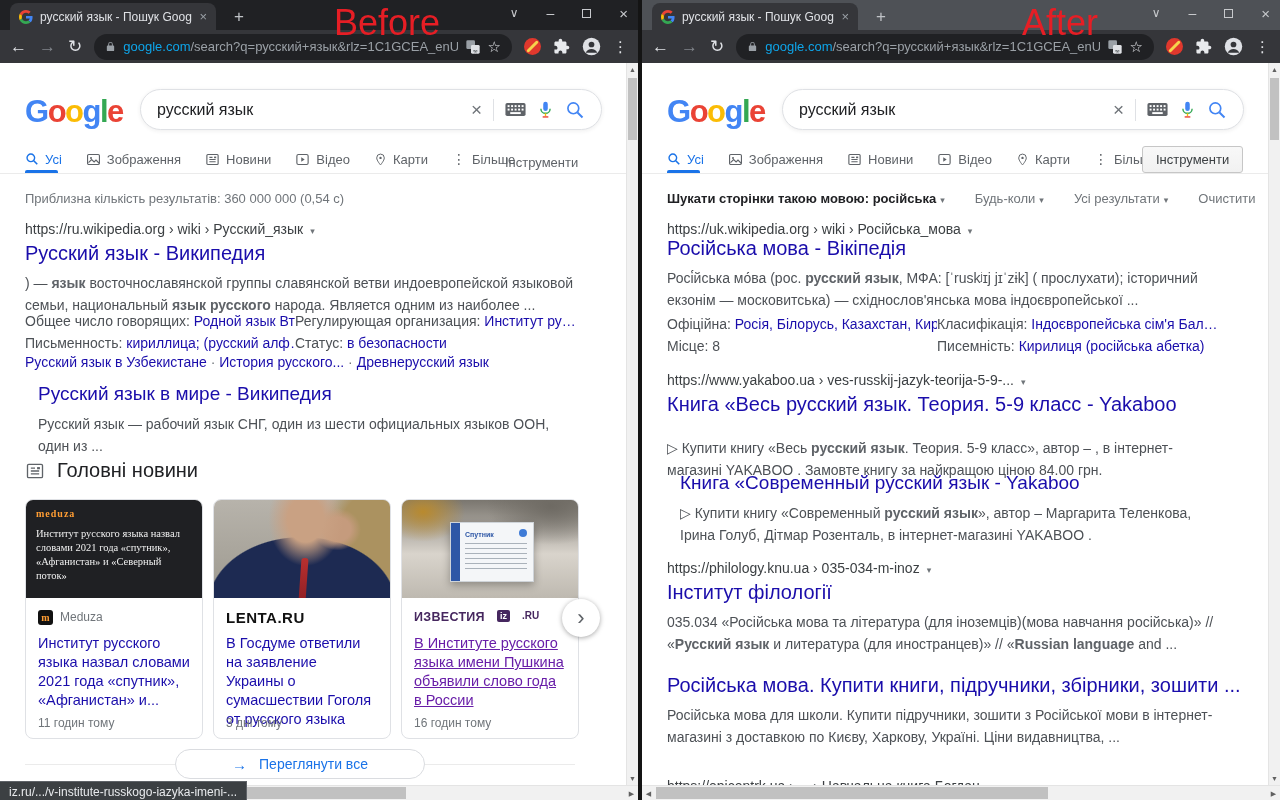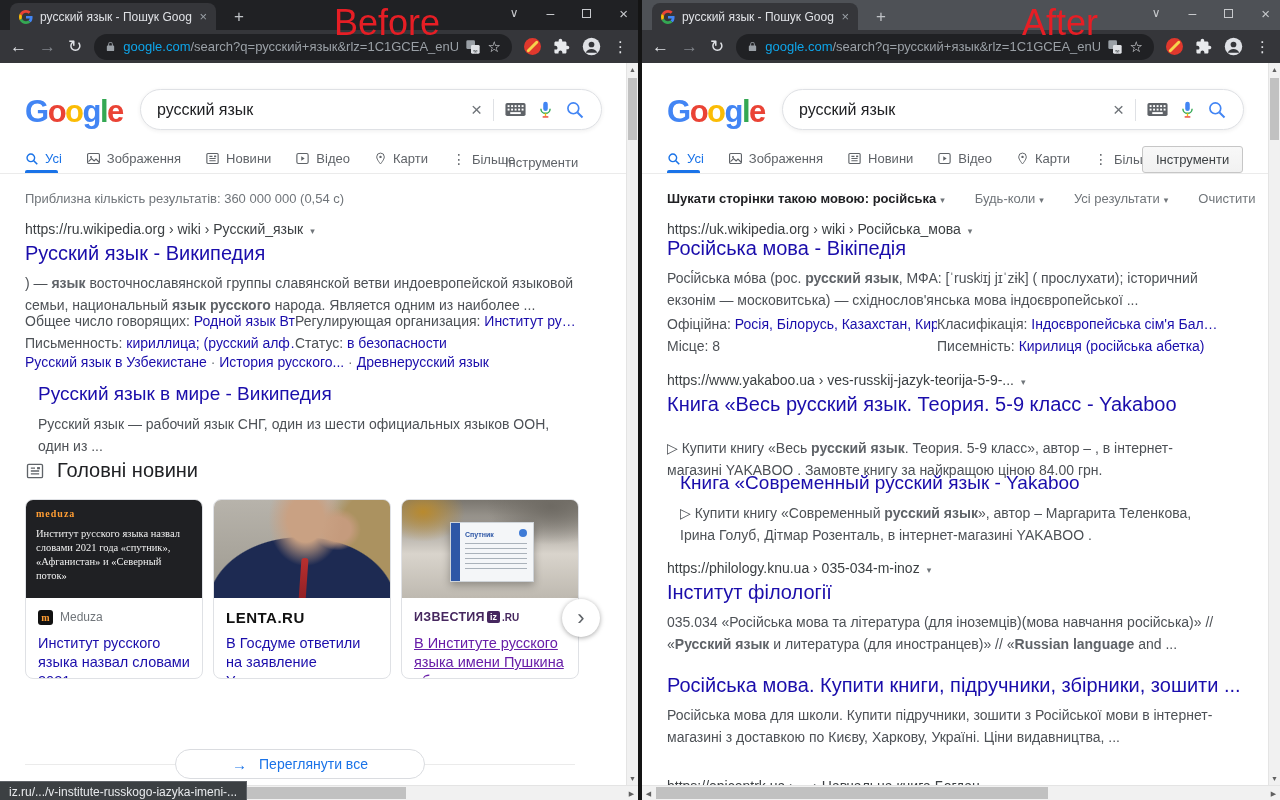--- a/index.html
+++ b/index.html
@@ -24,21 +24,21 @@
 .adblock{width:17px;height:17px;border-radius:50%;background:#e0382d;position:relative;flex:none}
 .adblock::after{content:"";position:absolute;left:1px;top:7px;width:15px;height:3px;background:#f6d34c;transform:rotate(-45deg);border-radius:2px}
 .kebab{color:#dfe1e5;font-size:15px}
 .content{position:absolute;top:63px;left:0;right:0;bottom:0;background:#fff;overflow:hidden}
 .glogo{position:absolute;left:25px;top:31px;font-size:31px;font-weight:bold;letter-spacing:-1.5px}
 .gl-b{color:#4285f4}.gl-r{color:#ea4335}.gl-y{color:#fbbc05}.gl-g{color:#34a853}
 .searchbox{position:absolute;left:140px;top:26px;width:462px;height:41px;border:1px solid #dfe1e5;border-radius:22px;display:flex;align-items:center;padding:0 16px;gap:11px;background:#fff;box-shadow:0 1px 4px rgba(32,33,36,.08)}
 .query{flex:1;font-size:16px;color:#202124}
 .sb-x{color:#70757a;font-size:19px;cursor:pointer}
 .sb-div{width:1px;height:22px;background:#dfe1e5}
-.serp-tabs{position:absolute;left:25px;top:88px;display:flex;align-items:flex-start;gap:24px;font-size:13px;color:#5f6368}
+.serp-tabs{position:absolute;left:25px;top:88px;display:flex;align-items:center;gap:24px;font-size:13px;color:#5f6368}
 .stab{display:flex;align-items:center;gap:6px;cursor:pointer;white-space:nowrap}
 .stab.active{color:#1a73e8}
 .tab-underline{position:absolute;left:25px;top:107px;width:33px;height:3px;background:#1a73e8;border-radius:2px 2px 0 0}
 .tabs-divider{position:absolute;left:0;right:12px;top:110px;border-top:1px solid #ebebeb}
 .tools-label{position:absolute;left:505px;top:92px;font-size:13px;color:#5f6368;cursor:pointer}
 .tools-btn{position:absolute;left:500px;top:83px;height:27px;padding:5px 13px;font-size:13px;color:#3c4043;background:linear-gradient(#f8f8f8,#f1f1f1);border:1px solid #c6c6c6;border-radius:3px;cursor:pointer}
 .toolsrow{position:absolute;left:25px;top:128px;display:flex;gap:30px;font-size:13px;color:#70757a;align-items:center;white-space:nowrap}
 .toolsrow .bold{color:#202124;font-weight:bold}
 .caret{font-size:9px;color:#70757a;margin-left:4px}
 .stats{position:absolute;left:25px;top:128px;font-size:13px;color:#70757a}
@@ -52,39 +52,39 @@
 .r-snip b{color:#5f6368}
 .facts{position:absolute;left:25px;display:grid;grid-template-columns:270px 1fr;font-size:14px;line-height:22px;width:555px}
 .fc{white-space:nowrap;overflow:hidden}
 .fl{color:#4d5156}.fv{color:#1a0dab;cursor:pointer}
 .fc.plain .fv{color:#4d5156;cursor:default}
 .sitelinks{position:absolute;left:25px;font-size:14px;color:#1a0dab;white-space:nowrap}
 .sitelink{cursor:pointer}
 .sitelink+.sitelink::before{content:" · ";color:#70757a;cursor:default}
 .news-head{position:absolute;left:25px;top:396px;display:flex;align-items:center;gap:12px;font-size:20px;color:#202124}
 .cards{position:absolute;left:25px;top:436px}
-.card{position:absolute;top:0;width:178px;height:180px;border:1px solid #dfe1e5;border-radius:8px;background:#fff;overflow:hidden;cursor:pointer}
+.card{position:absolute;top:0;width:178px;height:240px;border:1px solid #dfe1e5;border-radius:8px;background:#fff;overflow:hidden;cursor:pointer}
 .card-img{height:98px;position:relative;overflow:hidden}
 .ci-1{background:#1f2023;padding:8px 10px}
 .ci-logo{font-family:"Liberation Serif","DejaVu Serif",serif;color:#ff9d33;font-size:10px;font-weight:bold;letter-spacing:1px}
 .ci-text{font-family:"Liberation Serif","DejaVu Serif",serif;color:#efefef;font-size:10.5px;line-height:14px;margin-top:8px}
 .ci-2{background:radial-gradient(60px 75px at 52% 20%,#c9a183 0 30%,rgba(201,161,131,0) 62%),radial-gradient(34px 30px at 70% 30%,#c59b7d 0 40%,rgba(0,0,0,0) 70%),radial-gradient(150px 110px at 50% 108%,#1d2a52 0 62%,rgba(0,0,0,0) 63%),radial-gradient(60px 90px at 88% 40%,#ab9260 0 50%,rgba(0,0,0,0) 80%),linear-gradient(#b7b3ab,#9d998f)}
 .ci-2::after{content:"";position:absolute;left:86px;top:58px;width:7px;height:44px;background:linear-gradient(#b8302f,#8f1f24);border-radius:3px;transform:rotate(4deg)}
 .ci-3{background:radial-gradient(70px 50px at 12% 12%,#b98a2e,rgba(0,0,0,0) 60%),radial-gradient(100px 60px at 85% 6%,#6e6a63,rgba(0,0,0,0) 65%),linear-gradient(#7a766f,#d9d4cc 55%,#beb9b0)}
 .vaxbox{position:absolute;left:48px;top:22px;width:84px;height:60px;background:#f4f6f8;border:1px solid #cfd4d9;box-shadow:0 3px 8px rgba(0,0,0,.3)}
 .vaxband{position:absolute;left:0;top:0;bottom:0;width:9px;background:#2e57a6}
 .vaxname{position:absolute;left:14px;top:8px;font-size:7px;font-weight:bold;color:#2e57a6}
 .vaxdot{position:absolute;right:6px;top:6px;width:8px;height:8px;border-radius:50%;background:#3e7bd6}
 .vaxlines{position:absolute;left:14px;top:20px;right:6px;height:30px;background:repeating-linear-gradient(#aab2ba 0 1px,rgba(0,0,0,0) 1px 5px)}
 .card-body{padding:10px 12px;position:relative;height:142px}
 .src-row{display:flex;align-items:center;gap:7px;height:18px}
 .mfav{width:15px;height:15px;background:#111;border-radius:3px;color:#ff9d33;font-family:"Liberation Serif","DejaVu Serif",serif;font-weight:bold;font-size:10px;display:flex;align-items:center;justify-content:center}
 .src-name{font-size:12px;color:#70757a}
 .lenta{font-size:15px;font-weight:800;color:#111;letter-spacing:.5px}
-.izv{display:flex;align-items:center;gap:2px;color:#46275f;font-weight:800}
+.izv{display:flex;align-items:flex-start;gap:12px;color:#46275f;font-weight:800}
 .izv-t{font-size:12.5px;letter-spacing:.3px}
 .izv-box{background:#46275f;color:#fff;font-size:9px;padding:1px 3px;border-radius:2px}
 .izv-tld{font-size:10px}
 .card-title{margin-top:8px;font-size:14.5px;line-height:19px;color:#1a0dab}
 .card-title.visited{color:#681da8;text-decoration:underline}
 .card-time{position:absolute;left:12px;bottom:10px;font-size:12px;color:#70757a}
 .next-btn{position:absolute;left:562px;top:536px;width:38px;height:38px;border-radius:50%;background:#fff;box-shadow:0 1px 5px rgba(0,0,0,.35);display:flex;align-items:center;justify-content:center;color:#5f6368;font-size:22px;cursor:pointer;z-index:4}
 .viewall{position:absolute;left:25px;top:686px;width:550px;height:30px;display:flex;align-items:center}
 .va-line{flex:1;border-top:1px solid #ebebeb}
 .va-pill{width:250px;height:30px;border:1px solid #dadce0;border-radius:16px;display:flex;align-items:center;justify-content:center;gap:12px;color:#1a73e8;font-size:14px;cursor:pointer;background:#fff}

